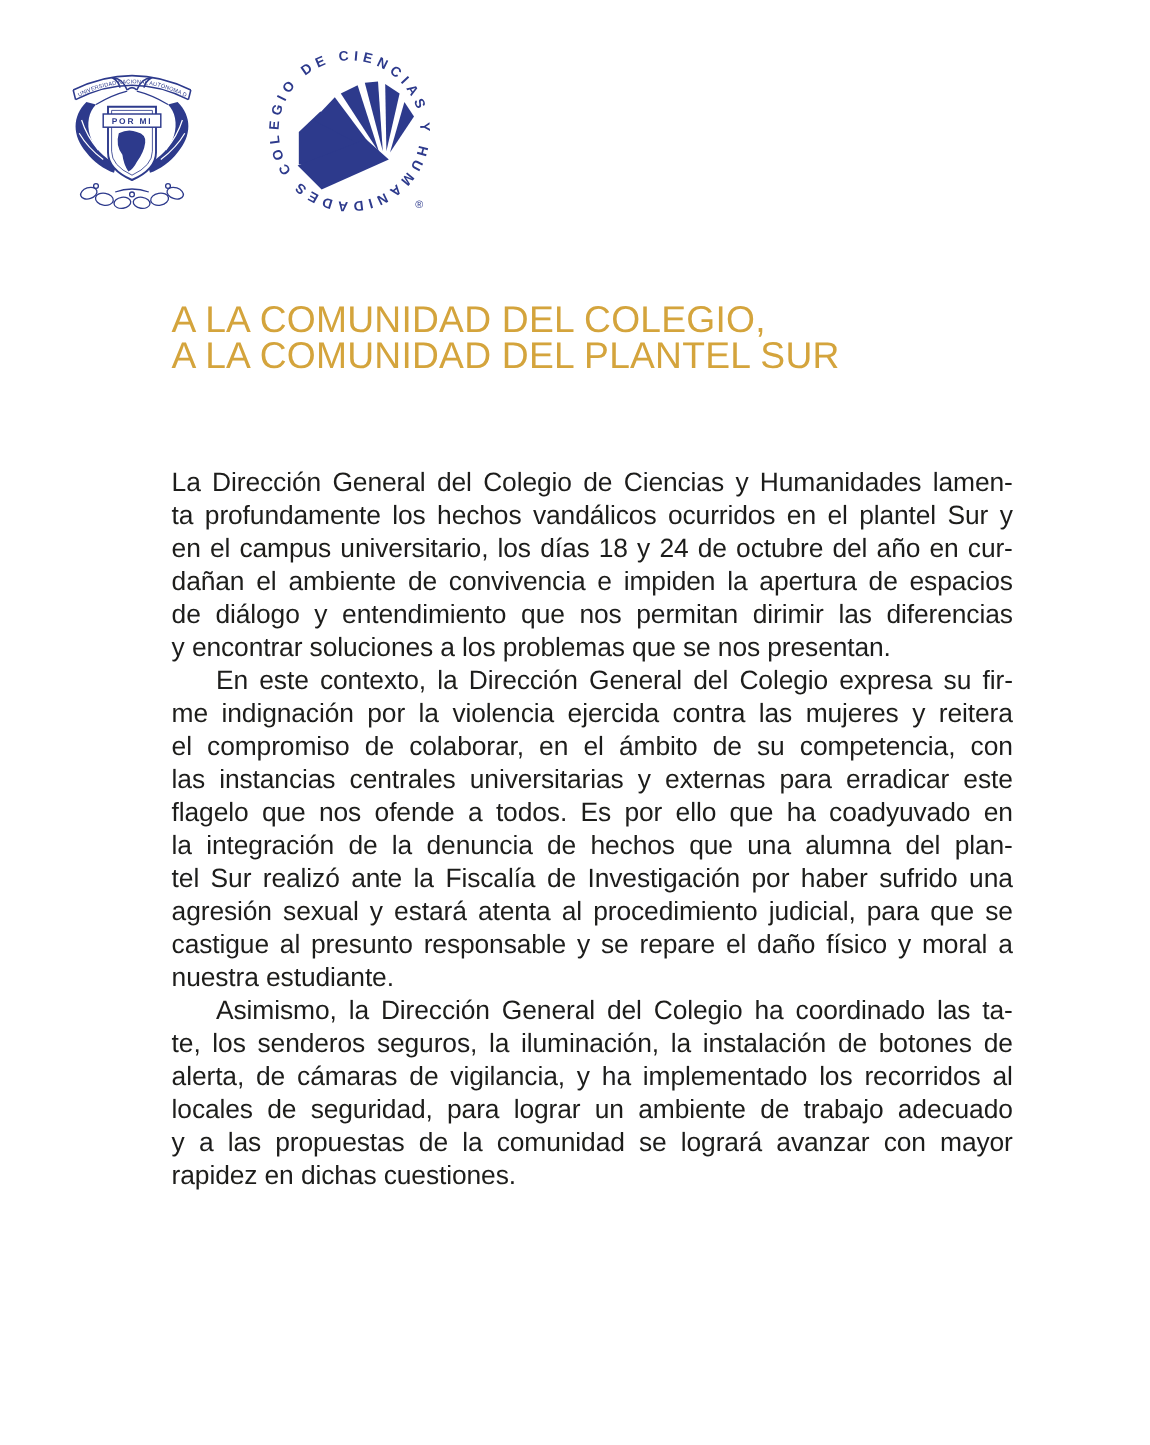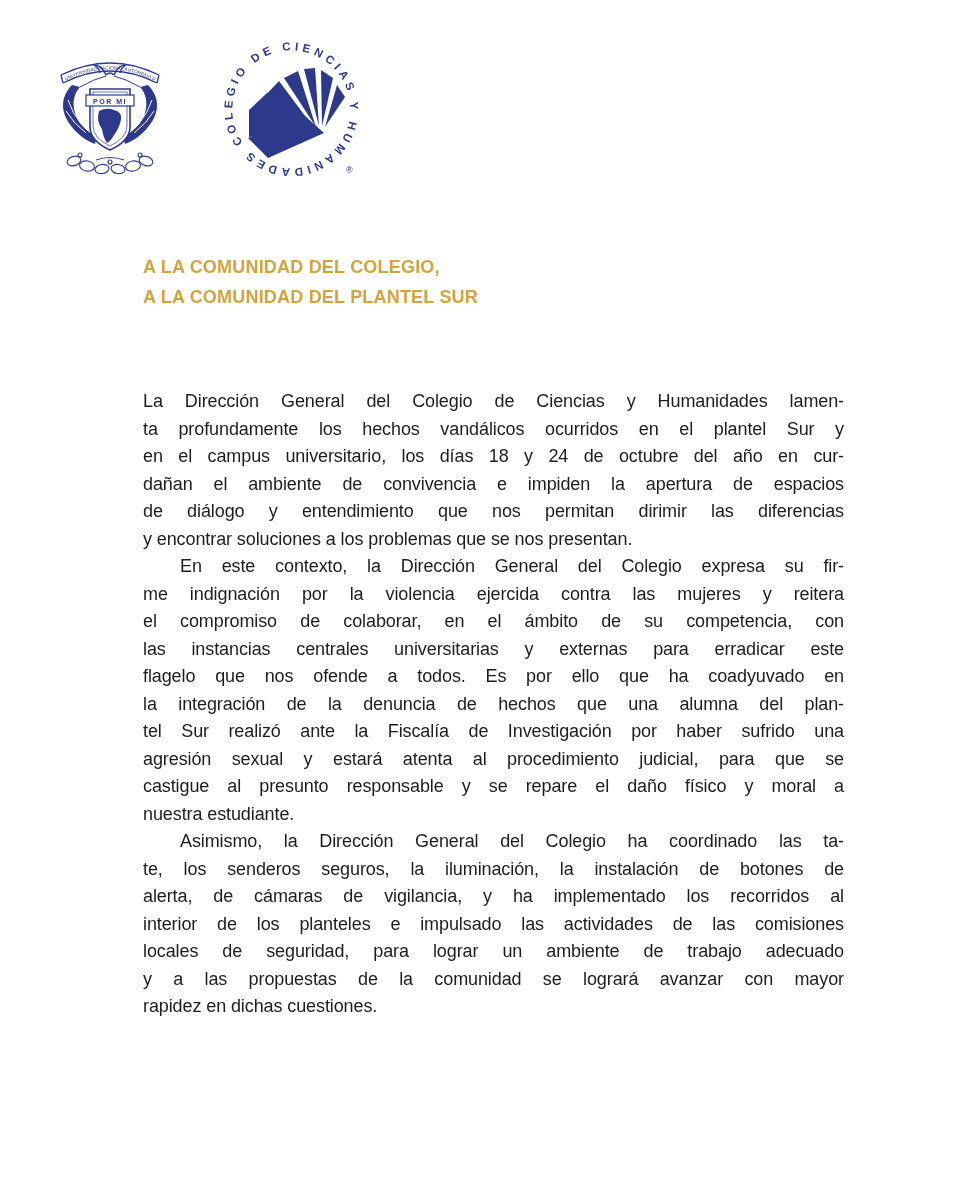--- a/index.html
+++ b/index.html
@@ -27,31 +27,31 @@
   }
   .cch-logo {
     position: absolute;
     left: 220px; top: 36px;
     width: 142px; height: 150px;
     color: var(--navy);
   }
   .page-heading {
     position: absolute;
     left: 143px; top: 252px;
-    font-size: 18px;
-    font-weight: bold;
+    font-size: 31px;
+    font-weight: normal;
     line-height: 30px;
     letter-spacing: 0.2px;
     color: var(--gold);
   }
   .body-text {
     position: absolute;
     left: 143px; top: 388px;
     width: 701px;
-    font-size: 18px;
+    font-size: 22px;
     line-height: 27.5px;
     letter-spacing: -0.1px;
     color: var(--ink);
   }
   .line {
     text-align: justify;
     text-align-last: justify;
   }
   .line.para-end {
     text-align-last: left;
@@ -171,19 +171,18 @@
       <div class="line">las instancias centrales universitarias y externas para erradicar este</div>
       <div class="line">flagelo que nos ofende a todos. Es por ello que ha coadyuvado en</div>
       <div class="line">la integración de la denuncia de hechos que una alumna del plan-</div>
       <div class="line">tel Sur realizó ante la Fiscalía de Investigación por haber sufrido una</div>
       <div class="line">agresión sexual y estará atenta al procedimiento judicial, para que se</div>
       <div class="line">castigue al presunto responsable y se repare el daño físico y moral a</div>
       <div class="line para-end">nuestra estudiante.</div>
       <div class="line indented">Asimismo, la Dirección General del Colegio ha coordinado las ta-</div>
       <div class="line">te, los senderos seguros, la iluminación, la instalación de botones de</div>
       <div class="line">alerta, de cámaras de vigilancia, y ha implementado los recorridos al</div>
-      <div class="line">interior de los planteles e impulsado las actividades de las comisiones</div>
       <div class="line">locales de seguridad, para lograr un ambiente de trabajo adecuado</div>
       <div class="line">y a las propuestas de la comunidad se logrará avanzar con mayor</div>
       <div class="line para-end">rapidez en dichas cuestiones.</div>
     </div>
 
 </div>
 
 </body></html>

